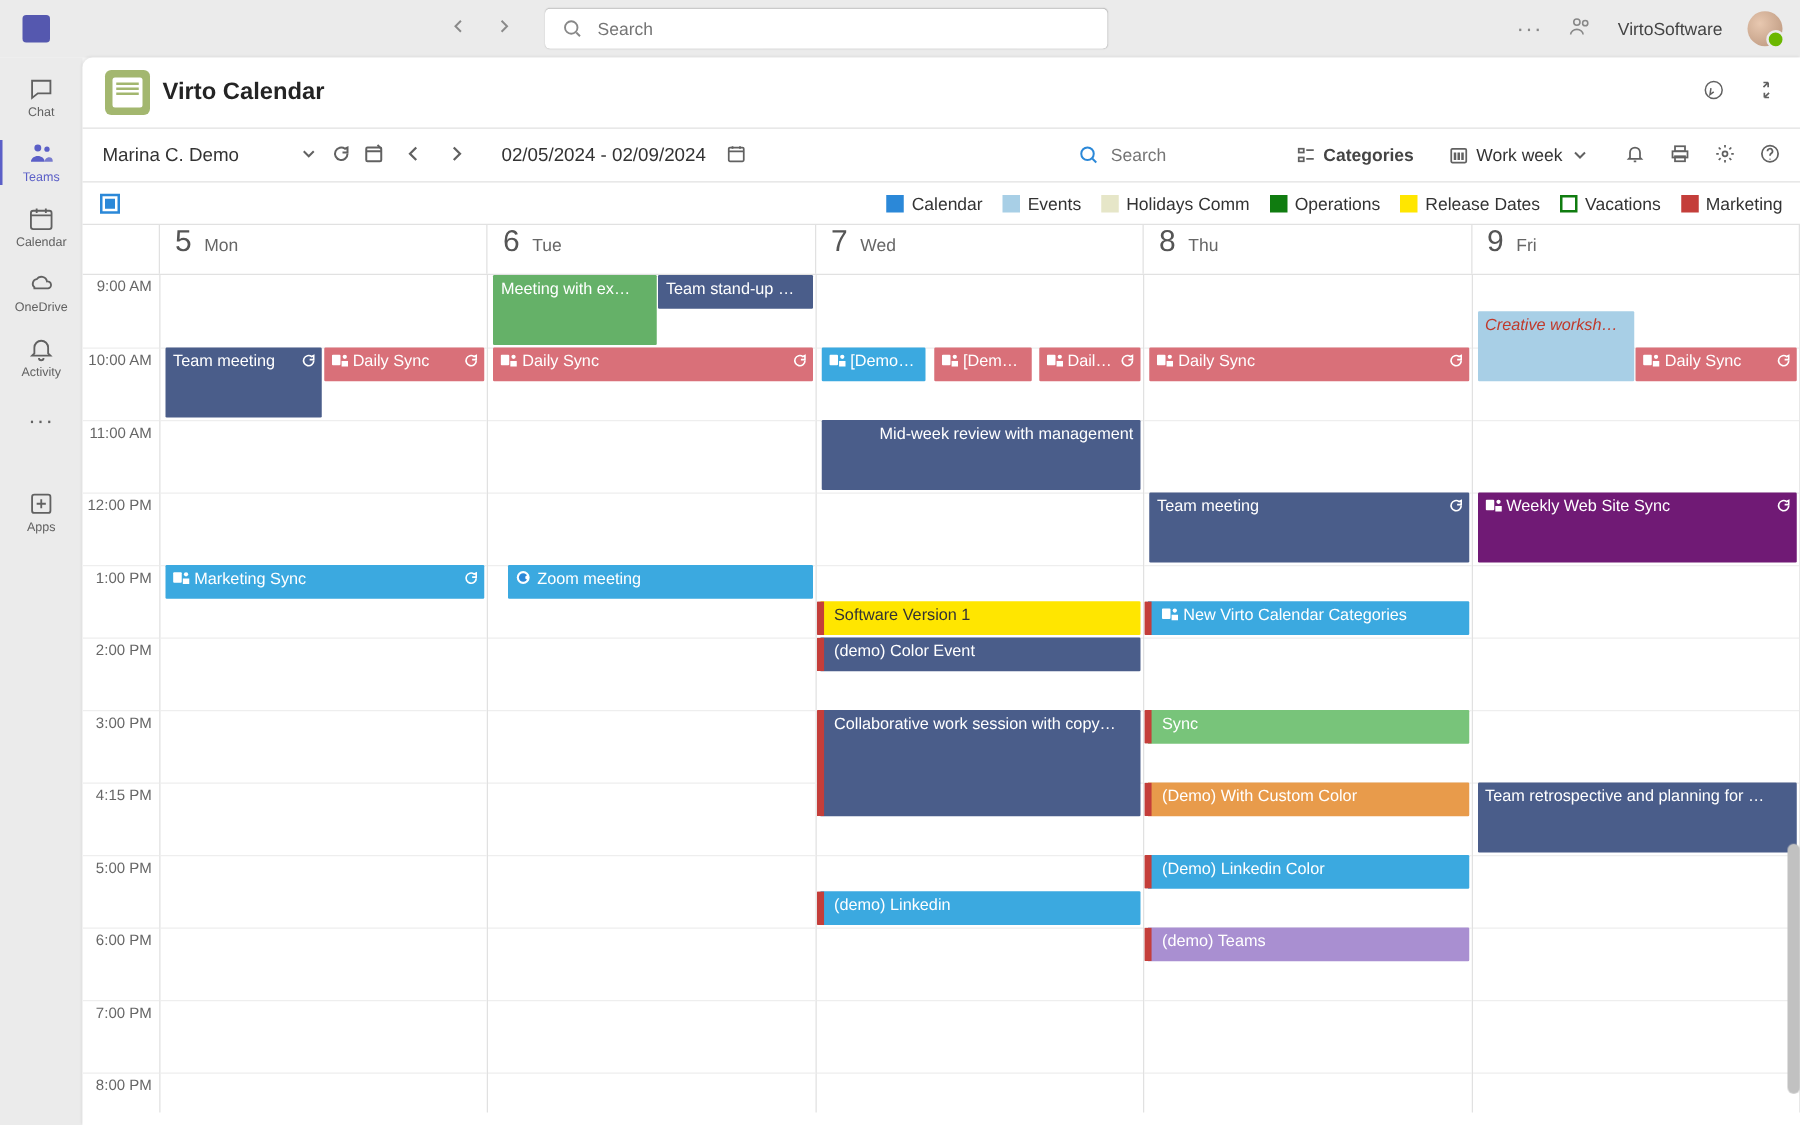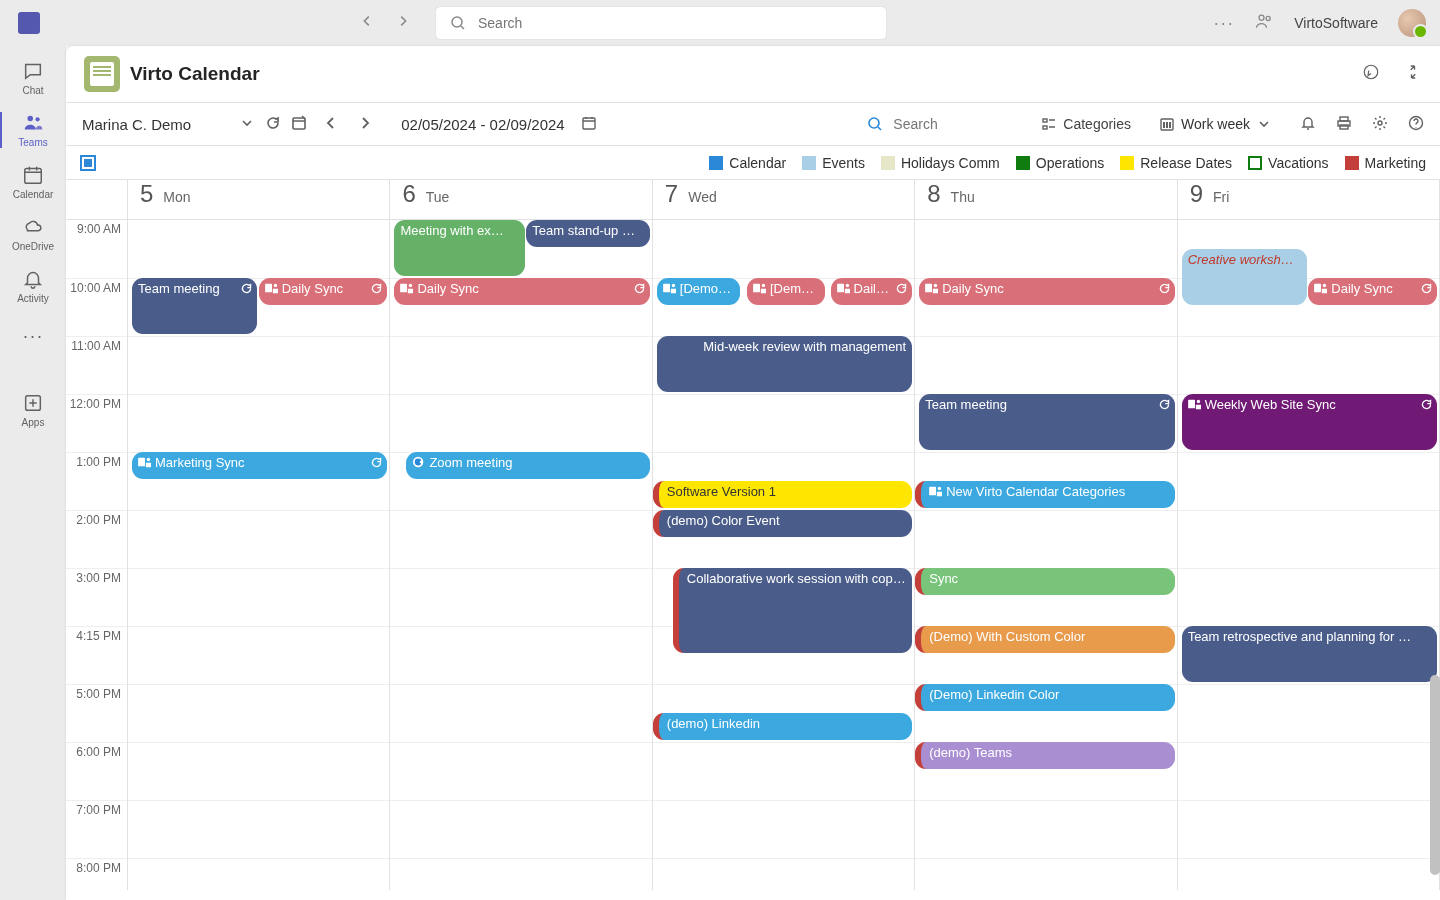--- a/index.html
+++ b/index.html
@@ -44,21 +44,21 @@
 
 .toolbar { height: 44px; display: flex; align-items: center; padding: 0 16px; border-top: 1px solid #e1e1e1; border-bottom: 1px solid #e1e1e1; font-size: 14px; color: #444; gap: 10px; }
 .toolbar .selname { font-size: 15px; color: #333; }
 .toolbar .chev { color: #888; margin-left: 38px; }
 .toolbar svg.ticon { width: 16px; height: 16px; color: #616161; }
 .toolbar .navbtns { display: flex; gap: 18px; margin-left: 6px; }
 .toolbar .daterange { margin-left: 18px; font-size: 15px; color: #333; }
 .toolbar .spacer { flex: 1; }
 .toolbar .tsearch { display: flex; align-items: center; gap: 10px; color: #2b88d8; }
 .toolbar .tsearch input { border: none; outline: none; font-size: 14px; color: #666; width: 120px; background: transparent; }
-.toolbar .catbtn { display: flex; align-items: center; gap: 6px; color: #444; margin-left: 18px; }
+.toolbar .catbtn { display: flex; align-items: center; gap: 6px; color: #444; margin-left: 18px; font-weight: bold; }
 .toolbar .viewbtn { display: flex; align-items: center; gap: 6px; color: #333; margin-left: 18px; }
 .toolbar .riconset { display: flex; gap: 20px; margin-left: 18px; color: #616161; }
 
 
 .legendrow { height: 34px; display: flex; align-items: center; padding: 0 14px; border-bottom: 1px solid #e1e1e1; }
 .legendrow .checkbox { width: 16px; height: 16px; border: 2px solid #2b88d8; display: inline-flex; align-items: center; justify-content: center; }
 .legendrow .checkbox::after { content: ""; width: 8px; height: 8px; background: #2b88d8; }
 .legendrow .legends { margin-left: auto; display: flex; gap: 16px; font-size: 14px; color: #333; }
 .legendrow .lg { display: flex; align-items: center; gap: 6px; }
 .legendrow .lg .sw { width: 14px; height: 14px; }
@@ -72,21 +72,21 @@
 .dayheaders .dh .dow { font-size: 14px; color: #666; }
 
 .gridbody { position: relative; height: 670px; display: flex; overflow-y: auto; }
 .gridbody .timecol { width: 62px; flex-shrink: 0; border-right: 1px solid #e1e1e1; }
 .gridbody .timecol .tlabel { height: 58px; font-size: 12px; color: #666; text-align: right; padding-right: 6px; padding-top: 2px; border-top: 1px solid #eee; }
 .gridbody .timecol .tlabel:first-child { border-top: none; }
 .gridbody .daycol { flex: 1; border-right: 1px solid #e1e1e1; position: relative; }
 .gridbody .daycol .hourslot { height: 58px; border-top: 1px solid #eee; }
 .gridbody .daycol .hourslot:first-child { border-top: none; }
 
-.event { position: absolute; left: 4px; right: 2px; border-radius: 11px; padding: 3px 6px; font-size: 13px; color: #fff; overflow: hidden; white-space: nowrap; text-overflow: ellipsis; cursor: pointer; z-index: 2; }
+.event { position: absolute; left: 4px; right: 2px; border-radius: 1px; padding: 3px 6px; font-size: 13px; color: #fff; overflow: hidden; white-space: nowrap; text-overflow: ellipsis; cursor: pointer; z-index: 2; }
 .event .refresh { position: absolute; right: 4px; top: 4px; width: 13px; height: 13px; }
 .event .tmico { display: inline-block; width: 14px; height: 12px; margin-right: 3px; vertical-align: -1px; }
 .event.stripe-red { border-left: 6px solid #c43e3a; left: 0; padding-left: 8px; }
 
 
 .scrollbar-track { position: absolute; right: 0; top: 495px; width: 10px; height: 200px; background: #c1c1c1; border-radius: 5px; z-index: 5; }
 </style>
 </head>
 <body>
 
@@ -412,21 +412,21 @@
           <div class="event" style="top: 58px; height: 27px; background: rgb(217, 112, 121); left: 68%; right: 2px;"><svg class="tmico" viewBox="0 0 16 14" fill="#fff">
               <rect x="0" y="2" width="8" height="10" rx="1"></rect>
               <circle cx="12" cy="4" r="2"></circle>
               <path d="M9 8h6v5H9z"></path>
             </svg><span>Dail…</span><svg class="refresh" viewBox="0 0 16 16" fill="none" stroke="#fff" stroke-width="1.6">
               <path d="M13 8a5 5 0 1 1-2-4l2-1v4h-4"></path>
             </svg></div>
           <div class="event" style="top: 116px; height: 56px; background: rgb(74, 93, 138); text-align: right;"><span>Mid-week review with management</span></div>
           <div class="event stripe-red" style="top: 261px; height: 27px; background: rgb(255, 230, 0); color: rgb(51, 51, 51);"><span>Software Version 1</span></div>
           <div class="event stripe-red" style="top: 290px; height: 27px; background: rgb(74, 93, 138);"><span>(demo) Color Event</span></div>
-          <div class="event stripe-red" style="top: 348px; height: 85px; background: rgb(74, 93, 138); margin-left: 20px;"><span>Collaborative work session with copy…</span></div>
+          <div class="event stripe-red" style="top: 348px; height: 85px; background: rgb(74, 93, 138);"><span>Collaborative work session with copy…</span></div>
           <div class="event stripe-red" style="top: 493px; height: 27px; background: rgb(59, 169, 224);"><span>(demo) Linkedin</span></div>
         </div>
       <div class="daycol" id="col-thu">
           <div class="hourslot"></div>
           <div class="hourslot"></div>
           <div class="hourslot"></div>
           <div class="hourslot"></div>
           <div class="hourslot"></div>
           <div class="hourslot"></div>
           <div class="hourslot"></div>

